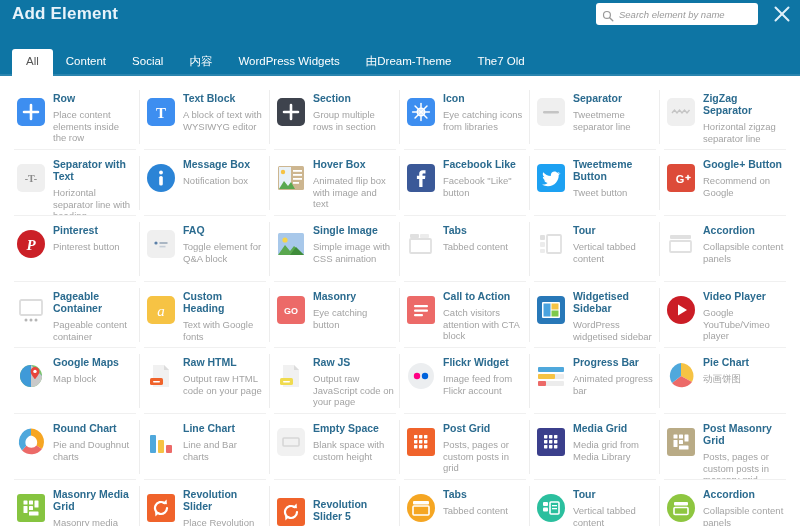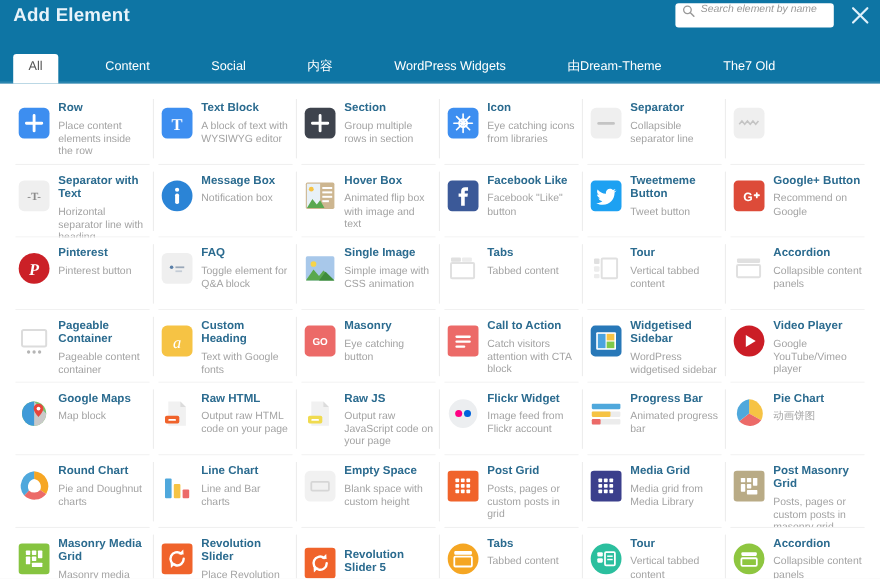--- a/index.html
+++ b/index.html
@@ -21,24 +21,24 @@
     position: absolute;
     left: 12px; top: 4px;
     color: #e8f3fa;
     font-size: 17px;
     font-weight: 700;
     letter-spacing: .2px;
   }
   .search-wrap {
     position: absolute;
     right: 42px; top: 3px;
-    width: 144px; height: 22px;
+    width: 162px; height: 22px;
     background: #fff;
     border-radius: 3px;
-    display: flex; align-items: flex-start;
+    display: flex; align-items: center;
     padding: 0 6px;
     margin-left: 48px;
   }
   .search-icon { width: 12px; height: 12px; flex: 0 0 12px; margin-right: 5px; opacity:.75; }
   .search-input {
     border: 0; outline: 0; width: 100%;
     font-family: "Liberation Sans", sans-serif;
     font-size: 9.5px; font-style: italic; color: #444;
     background: transparent;
   }
@@ -47,21 +47,21 @@
     position: absolute; right: 8px; top: 4px;
     width: 20px; height: 20px;
     cursor: pointer;
   }
   .close-btn svg { display:block; }
 
   
   .tabs {
     position: absolute;
     left: 12px; bottom: 0;
-    display: flex; align-items: flex-start; gap: 30px;
+    display: flex; align-items: flex-start;
   }
   .tab {
     color: #ffffff;
     font-size: 11.5px;
     padding: 7px 13px 9px 13px;
     white-space: nowrap;
     cursor: pointer;
     line-height: 1;
   }
   .tab.active {
@@ -231,29 +231,33 @@
         </div>
         <div class="cell">
           <div class="ico">
             <svg viewBox="0 0 30 30" width="30" height="30">
               <rect x="1" y="1" width="28" height="28" rx="5" fill="#efefef"></rect>
               <rect x="7" y="14" width="16" height="2.4" rx="1.2" fill="#c4c4c4"></rect>
             </svg>
           </div>
           <div class="txt">
             <div class="t-title">Separator</div>
-            <div class="t-desc">Collapsible separator line</div>
+            <div class="t-desc">Tweetmeme separator line</div>
           </div>
         </div>
         <div class="cell">
           <div class="ico">
             <svg viewBox="0 0 30 30" width="30" height="30">
               <rect x="1" y="1" width="28" height="28" rx="5" fill="#efefef"></rect>
               <path d="M6 16 l2.5-3 2.5 3 2.5-3 2.5 3 2.5-3 2.5 3 2.5-3" fill="none" stroke="#c4c4c4" stroke-width="1.4"></path>
             </svg>
+          </div>
+          <div class="txt">
+            <div class="t-title">ZigZag Separator</div>
+            <div class="t-desc">Horizontal zigzag separator line</div>
           </div>
         </div>
         <div class="cell">
           <div class="ico">
             <svg viewBox="0 0 30 30" width="30" height="30">
               <rect x="1" y="1" width="28" height="28" rx="5" fill="#efefef"></rect>
               <text x="15" y="19" text-anchor="middle" font-family="Liberation Serif,serif" font-size="10" font-weight="bold" fill="#8a8a8a">-T-</text>
             </svg>
           </div>
           <div class="txt">

